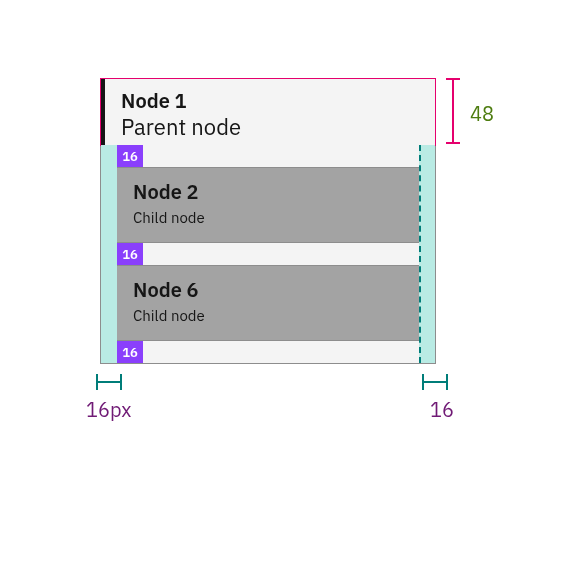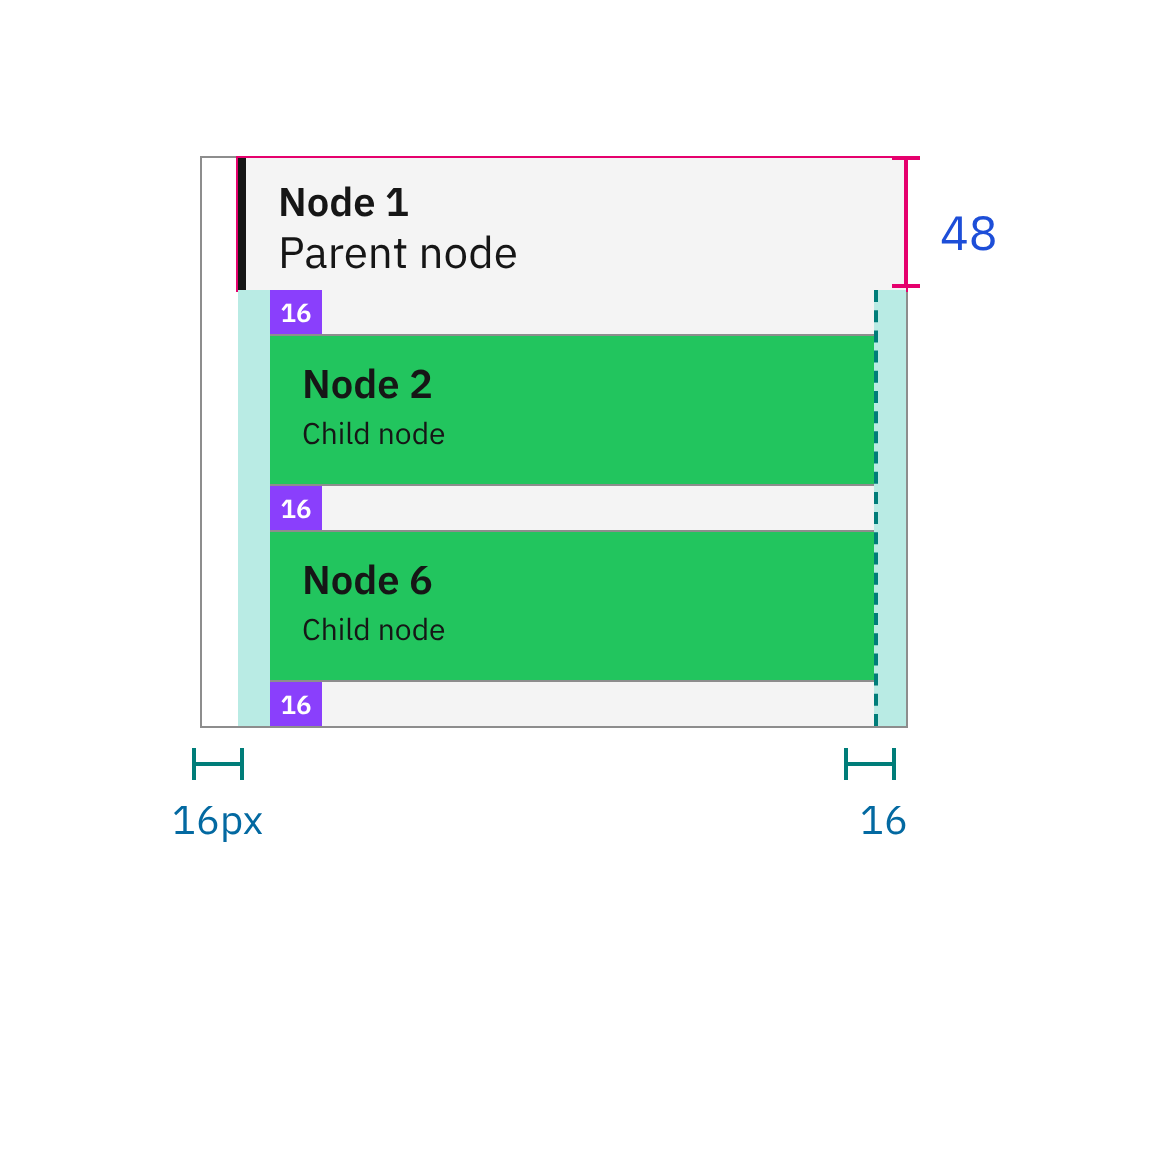--- a/index.html
+++ b/index.html
@@ -17,21 +17,20 @@
     height: 578px;
   }
 
   
   .tree {
     position: absolute;
     left: 100px;
     top: 78px;
     width: 334px;
     border: 1px solid #8d8d8d;
-    padding-left: 18px;
   }
 
   
   .parent-row {
     position: relative;
     height: 66px;
     background: #f4f4f4;
     border-left: 4px solid #161616;
     padding: 10px 16px 0 16px;
     box-sizing: border-box;
@@ -90,21 +89,21 @@
     font-size: 13px;
     font-weight: 600;
     display: flex;
     align-items: center;
     justify-content: center;
     box-sizing: border-box;
   }
 
   .child-row {
     position: relative;
-    background: #22c55e;
+    background: #a3a3a3;
     border-top: 1px solid #8d8d8d;
     border-bottom: 1px solid #8d8d8d;
     padding: 12px 16px;
     box-sizing: border-box;
   }
   .child-row .title {
     font-weight: 600;
     font-size: 20px;
     line-height: 24px;
   }
@@ -136,22 +135,22 @@
     width: 14px;
     height: 2px;
     background: #e5006d;
   }
   .dim-right .cap.top { top: 0; }
   .dim-right .cap.bot { bottom: 0; }
   .dim-right .label {
     position: absolute;
     left: 24px;
     top: 22px;
-    color: #1d4ed8;
-    font-size: 24px;
+    color: #4d7c0f;
+    font-size: 20px;
   }
 
   
   .bracket {
     position: absolute;
     top: 0;
     width: 26px;
     height: 16px;
   }
   .bracket .bar {
@@ -172,21 +171,21 @@
   .bracket .cap.l { left: 0; }
   .bracket .cap.r { right: 0; }
 
   .bottom-labels {
     position: absolute;
     left: 0;
     width: 576px;
   }
   .teal-label {
     position: absolute;
-    color: #0369a1;
+    color: #701a75;
     font-size: 20px;
   }
 </style>
 </head>
 <body>
 
 <div class="stage">
 
   <div class="tree">
 

